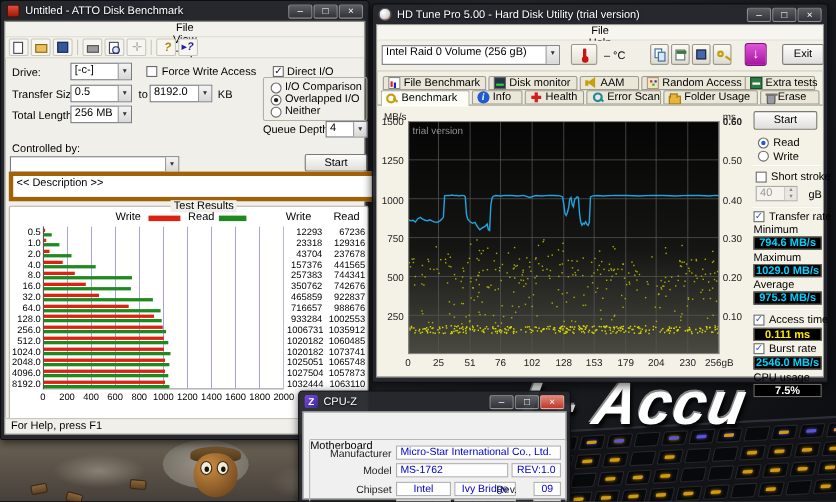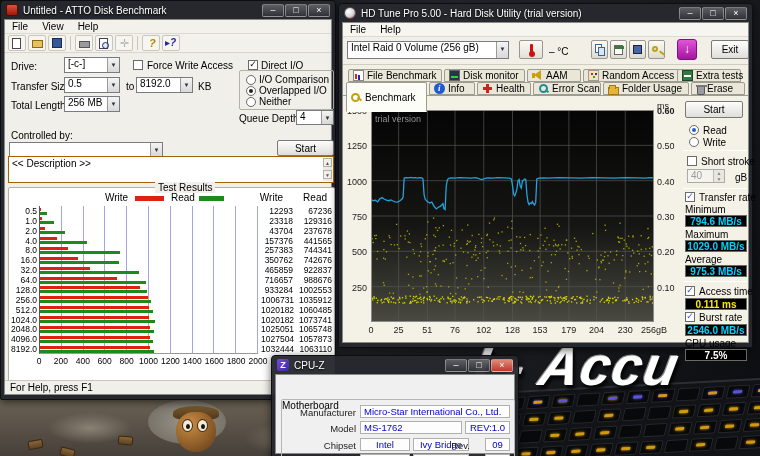--- a/index.html
+++ b/index.html
@@ -41,21 +41,21 @@
   .tbar{height:18px;display:flex;align-items:center;gap:5px;padding:0 2px;color:#fff;font-size:10px;}
   .tbar .ttl{flex:1;white-space:nowrap;overflow:hidden;text-shadow:0 1px 2px #000;}
   .caps{display:flex;gap:1px;}
   .cap{width:22px;height:13px;border:1px solid rgba(255,255,255,.35);border-radius:2px;
     background:linear-gradient(rgba(255,255,255,.25),rgba(255,255,255,.05));
     color:#fff;font-size:9px;line-height:11px;text-align:center;}
   .cap-close-red{background:linear-gradient(#e08a7a,#c0392b);}
   .client{position:relative;background:#f0efe9;border:1px solid #8a8a84;}
 
   
-  .menu{display:flex;gap:0;height:14px;align-items:center;background:#f2f1ec;border-bottom:1px solid #dcdad0;font-size:10px;}
+  .menu{display:flex;gap:0;height:14px;align-items:center;background:#f2f1ec;border-bottom:1px solid #dcdad0;font-size:10px;flex-direction:column;}
   .menu span{padding:0 7px;}
   .combo{position:absolute;background:#fff;border:1px solid #787c82;height:16px;font-size:10px;display:flex;align-items:flex-start;}
   .combo .val{flex:1;padding:0 3px;white-space:nowrap;overflow:hidden;}
   .combo .drop{width:12px;height:100%;background:linear-gradient(#f4f4f4,#d8d8d8);border-left:1px solid #9a9a9a;
     font-size:6px;line-height:14px;text-align:center;color:#333;}
   .cb{position:absolute;width:10px;height:10px;background:#fff;border:1px solid #6a6a6a;font-size:9px;line-height:9px;text-align:center;}
   .cb.checked::after{content:"✓";color:#111;position:relative;top:-1px;}
   .cb.blue.checked::after{color:#2a5ad0;}
   .radio{position:absolute;width:10px;height:10px;border-radius:50%;background:#fff;border:1px solid #6a6a6a;}
   .radio.sel::after{content:"";position:absolute;left:2px;top:2px;width:4px;height:4px;border-radius:50%;background:#222;}
@@ -75,21 +75,21 @@
   .ti{position:absolute;left:3px;top:2px;}
   .ti-page{width:9px;height:11px;background:#fff;border:1px solid #445;}
   .ti-folder{width:11px;height:8px;top:4px;background:#e8c05c;border:1px solid #8a6a1a;}
   .ti-floppy{width:10px;height:10px;background:#33589a;border:1px solid #1a2a55;}
   .ti-printer{width:11px;height:7px;top:5px;background:#9a9a9a;border:1px solid #555;}
   .ti-preview{width:9px;height:11px;background:#fff;border:1px solid #445;}
   .ti-preview::after{content:"";position:absolute;right:-2px;bottom:-1px;width:5px;height:5px;border:1px solid #226;border-radius:50%;background:rgba(200,220,255,.6);}
   .ti-move{color:#b0b0ac;font-size:11px;line-height:12px;left:4px;top:1px;font-weight:bold;}
   .ti-help{color:#b08800;font-weight:bold;font-size:11px;line-height:12px;left:6px;top:1px;}
   .ti-helparrow{color:#2222a0;font-weight:bold;font-size:10px;line-height:12px;left:2px;top:1px;}
-  .atto-desc{position:absolute;left:3px;top:136px;width:326px;height:27px;background:#fff;border:1px solid #a16207;font-size:10px;padding:1px 3px;}
+  .atto-desc{position:absolute;left:3px;top:136px;width:362px;height:27px;background:#fff;border:4px solid #a16207;font-size:10px;padding:1px 3px;}
   .mini-scroll{position:absolute;right:1px;top:1px;width:9px;height:23px;background:#eceae2;}
   .mini-scroll div{height:9px;border:1px solid #b5b3a8;background:#f2f0e8;font-size:5px;line-height:8px;text-align:center;color:#555;}
   .atto-results{left:3px;top:167px;width:327px;height:196px;background:#fff;}
   .atto-results>.glabel{left:146px;background:#f0efe9;}
   .leg-text{position:absolute;font-size:10px;}
   .swatch{position:absolute;height:5px;}
   #atto-chart{position:absolute;left:2px;top:18px;width:320px;height:148px;}
   #atto-grid{position:absolute;left:28px;top:0;width:219px;height:148px;border-left:1px solid #555;border-bottom:1px solid #999;
     background-image:repeating-linear-gradient(90deg,transparent 0,transparent 20.8px,#a4a4e4 20.8px,#a4a4e4 21.8px);}
   .ar-label{position:absolute;width:26px;text-align:right;font-size:8.5px;line-height:9px;}
@@ -117,21 +117,21 @@
   .hi-key::after{content:"";position:absolute;left:5px;top:4px;width:6px;height:2px;background:#c2a012;transform:rotate(35deg);}
   .h-down{position:absolute;top:2px;width:20px;height:21px;border:1px solid #801080;border-radius:3px;
     background:linear-gradient(#e055d8,#a515a0);color:#fff;font-weight:bold;font-size:12px;line-height:19px;text-align:center;}
   .h-thermo{position:absolute;top:3px;width:24px;height:19px;border:1px solid #9a988c;border-radius:2px;background:linear-gradient(#fbfaf6,#e2e0d5);}
   .h-thermo::before{content:"";position:absolute;left:10px;top:3px;width:3px;height:9px;background:#cc1111;border-radius:1px;}
   .h-thermo::after{content:"";position:absolute;left:8.5px;top:10px;width:6px;height:6px;background:#cc1111;border-radius:50%;}
   .temp-lbl{position:absolute;font-size:10px;}
   .tabs-row{position:absolute;left:0;height:14px;}
   .htab{position:absolute;top:0;height:13px;background:#eae7d9;border:1px solid #9e9c90;border-bottom:1px solid #9e9c90;
     border-radius:2px 2px 0 0;display:flex;align-items:center;gap:3px;padding:0 4px;font-size:10px;white-space:nowrap;}
-  .htab.active{background:#fdfdf8;height:30px;border-bottom:1px solid #fdfdf8;z-index:2;font-weight:normal;}
+  .htab.active{background:#fdfdf8;height:15px;border-bottom:1px solid #fdfdf8;z-index:2;font-weight:normal;}
   .hticon{width:11px;height:11px;position:relative;flex:0 0 auto;}
   .i-filebench{background:#fff;border:1px solid #888;}
   .i-filebench::after{content:"";position:absolute;left:1px;bottom:1px;width:2px;height:5px;background:#d22;box-shadow:3px 1px 0 #22c;}
   .i-diskmon{background:#24344a;border:1px solid #666;}
   .i-diskmon::after{content:"";position:absolute;left:1px;bottom:2px;width:7px;height:2px;background:#3c3;}
   .i-aam{background:transparent;}
   .i-aam::before{content:"";position:absolute;left:0;top:3px;width:3px;height:5px;background:#c8a00a;}
   .i-aam::after{content:"";position:absolute;left:2px;top:0;border-top:5.5px solid transparent;border-bottom:5.5px solid transparent;border-right:7px solid #c8a00a;}
   .i-random{background:#f3e2bd;border:1px solid #a98;}
   .i-random::after{content:"";position:absolute;left:2px;top:2px;width:2px;height:2px;background:#a33;box-shadow:4px 0 0 #33a,2px 3px 0 #3a3;}

